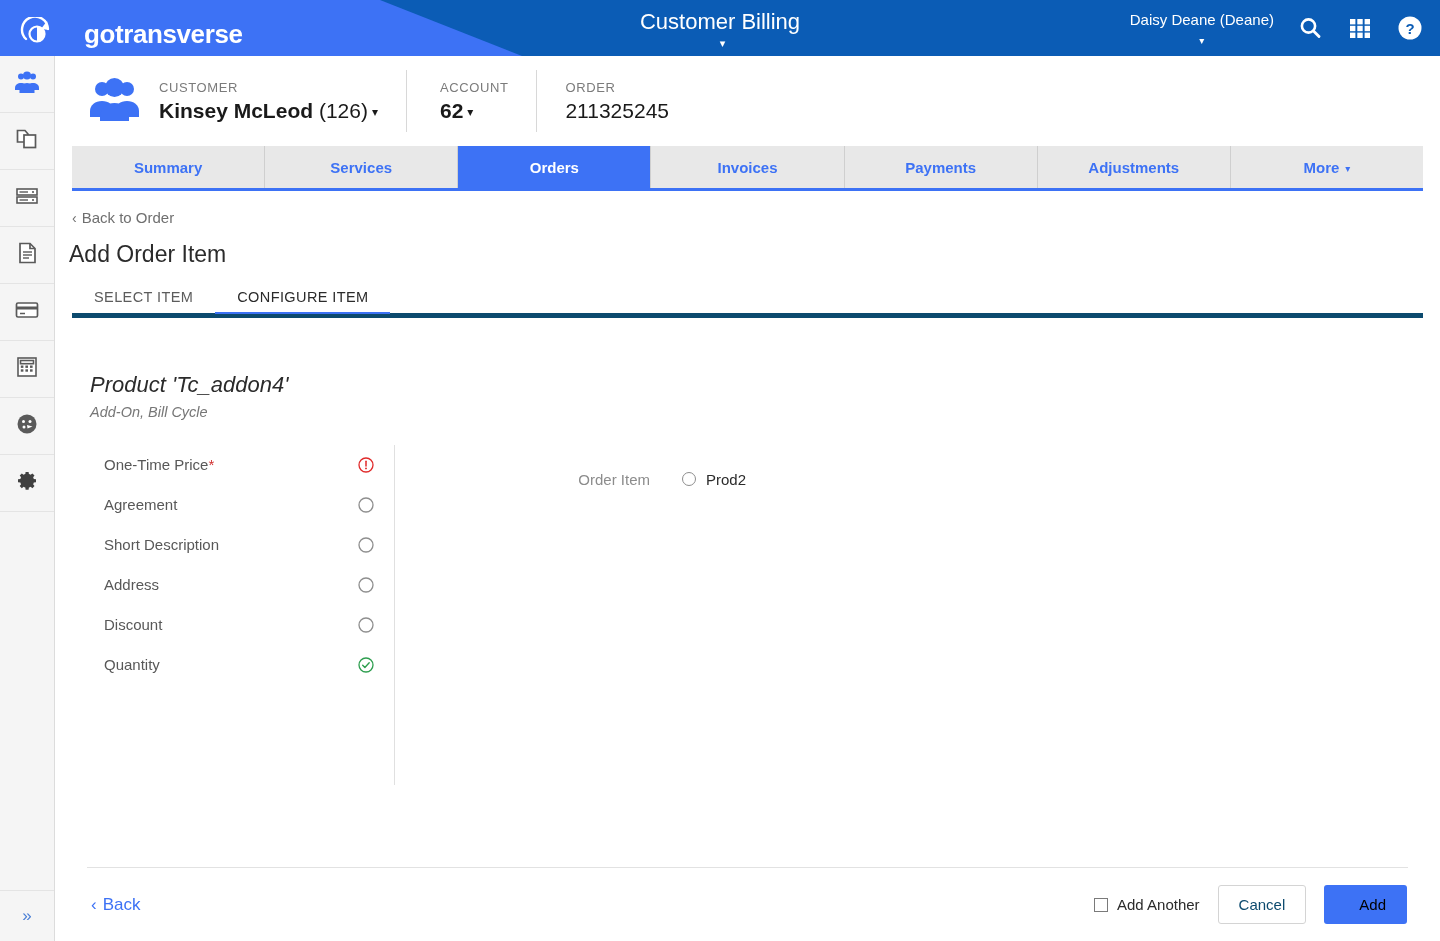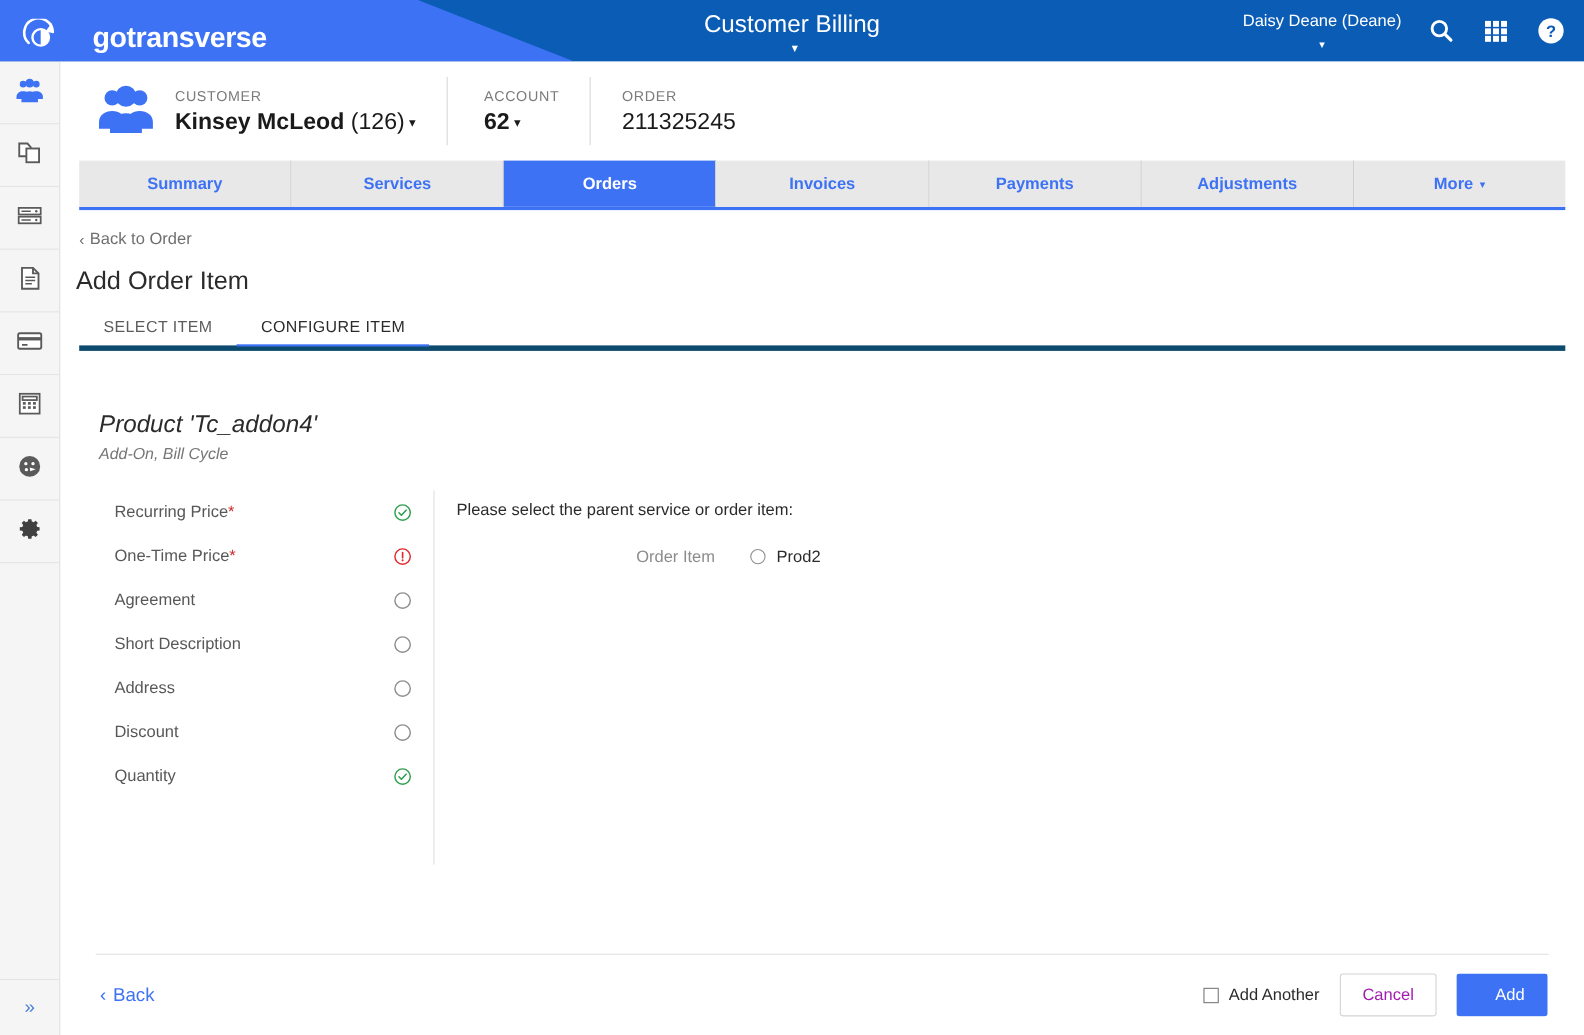--- a/index.html
+++ b/index.html
@@ -173,22 +173,22 @@
   .foot-right { margin-left: auto; display: flex; align-items: center; gap: 18px; }
   .chk-wrap { display: flex; align-items: center; gap: 9px; font-size: 15px; color: #2b2b2b; }
   .chk {
     width: 14px; height: 14px; border: 1px solid #7a7a7a; background: #fff; flex:none;
   }
   .btn {
     height: 39px; min-width: 86px; padding: 0 20px;
     display: inline-flex; align-items: center; justify-content: center;
     font-size: 15px; border-radius: 3px; border: 1px solid transparent;
   }
-  .btn-cancel { background: #fff; border-color: #d4d4d4; color: #a21caf; }
-  .btn-add { background: #3d72f5; color: #ffffff; min-width: 62px; padding-left: 34px; }
+  .btn-cancel { background: #fff; border-color: #d4d4d4; color: #0c4a6e; }
+  .btn-add { background: #3d72f5; color: #000000; min-width: 62px; padding-left: 34px; }
 </style>
 </head>
 <body>
 
 <div class="topbar">
   <div class="topbar-diagonal"></div>
 
   <div class="brand">
     <span>
       <svg class="brand-logo" viewBox="0 0 34 34" fill="none">
@@ -430,29 +430,20 @@
   <div class="product-head">
     <div class="product-title">Product 'Tc_addon4'</div>
     <div class="product-sub">Add-On, Bill Cycle</div>
   </div>
 
   
   <div class="panes">
 
     <div class="leftpane">
 
-      <div class="step">
-        <span class="step-label"><span>Recurring Price</span><span class="req">*</span></span>
-        <span>
-          <svg class="st" viewBox="0 0 16 16" fill="none">
-              <circle cx="8" cy="8" r="7" stroke="#2e9e4f" stroke-width="1.3"></circle>
-              <path d="M4.7 8.2l2.2 2.2 4.3-4.6" stroke="#2e9e4f" stroke-width="1.4" stroke-linecap="round" stroke-linejoin="round"></path>
-            </svg>
-        </span>
-      </div>
 
       <div class="step">
         <span class="step-label"><span>One-Time Price</span><span class="req">*</span></span>
         <span>
           <svg class="st" viewBox="0 0 16 16" fill="none">
               <circle cx="8" cy="8" r="7" stroke="#e02a2a" stroke-width="1.3"></circle>
               <line x1="8" y1="4.3" x2="8" y2="9.1" stroke="#e02a2a" stroke-width="1.5" stroke-linecap="round"></line>
               <circle cx="8" cy="11.4" r="0.95" fill="#e02a2a"></circle>
             </svg>
         </span>
@@ -500,21 +491,20 @@
         <span>
           <svg class="st" viewBox="0 0 16 16" fill="none">
               <circle cx="8" cy="8" r="7" stroke="#2e9e4f" stroke-width="1.3"></circle>
               <path d="M4.7 8.2l2.2 2.2 4.3-4.6" stroke="#2e9e4f" stroke-width="1.4" stroke-linecap="round" stroke-linejoin="round"></path>
             </svg>
         </span>
       </div>
     </div>
 
     <div class="rightpane">
-      <div class="prompt">Please select the parent service or order item:</div>
       <div class="radiorow">
         <div class="radio-group-label">Order Item</div>
         <label class="radio-opt">
           <span class="radio-dot"></span>
           <span>Prod2</span>
         </label>
       </div>
     </div>
   </div>
 

